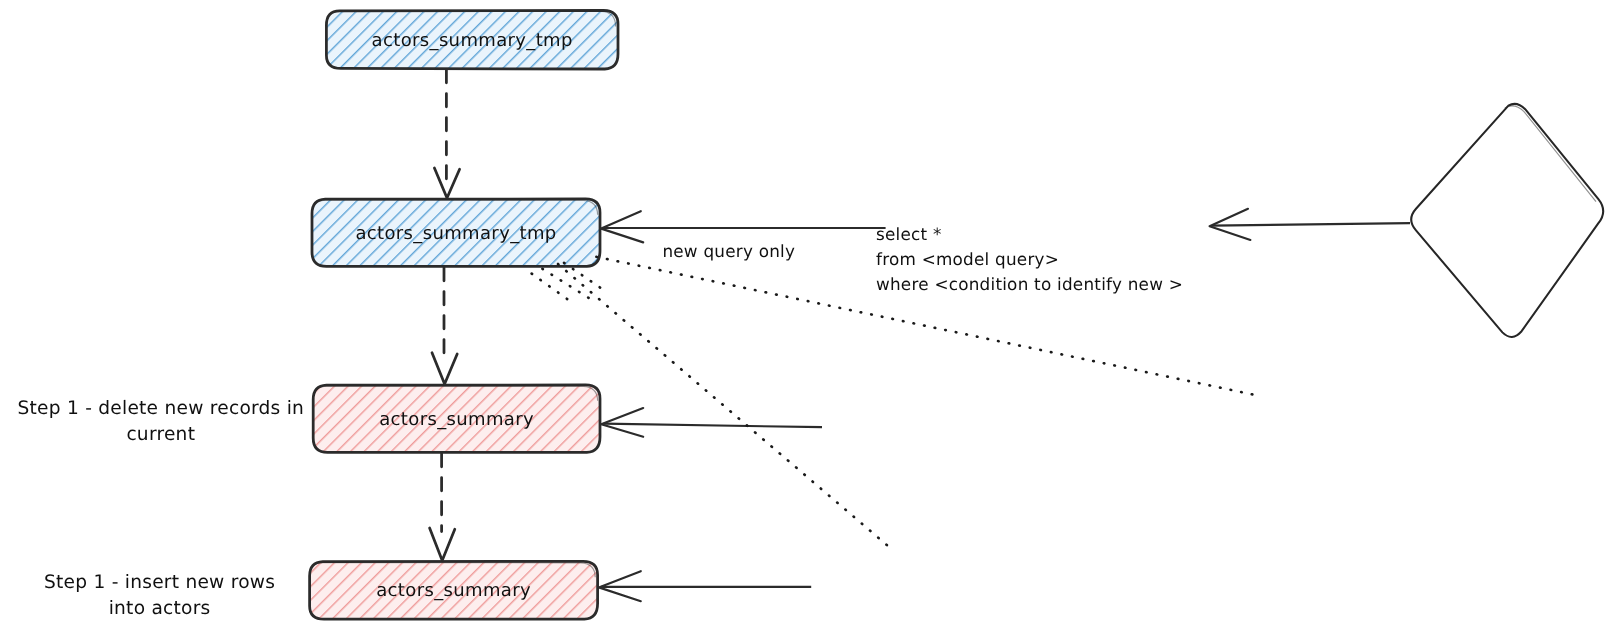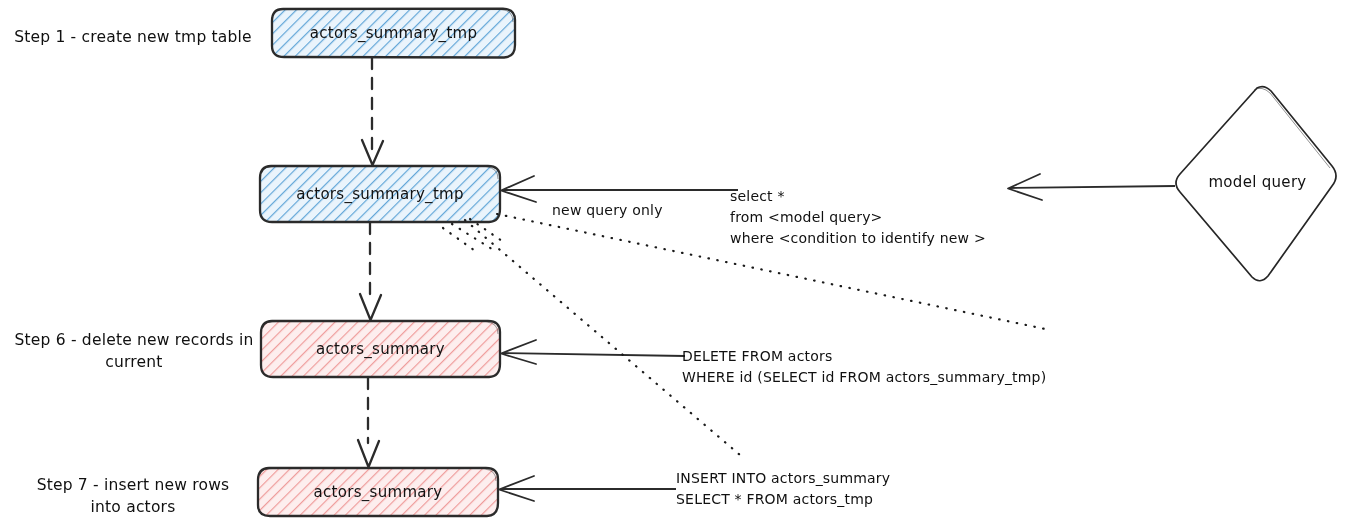--- a/index.html
+++ b/index.html
@@ -134,44 +134,38 @@
 
     <g stroke="#1a1a1a" stroke-width="2.2" stroke-linecap="round" fill="none" stroke-dasharray="0.5 8.5">
       <path d="M497,214 L1050,330"></path>
       <path d="M465,220 L740,455"></path>
       <path d="M470,219 L505,243"></path>
       <path d="M452,224 L495,251"></path>
       <path d="M443,228 L478,253"></path>
     </g>
   </svg>
 
-  <div class="step-label" style="left:8px; top:26px; width:250px;">Step 1 - create new tmp table</div>
 
 
-  <div class="step-label" style="left:10px; top:329px; width:248px;">Step 6 - delete new records in
+  <div class="step-label" style="left:10px; top:329px; width:248px;">Step 1 - delete new records in
 current</div>
 
-  <div class="step-label" style="left:18px; top:474px; width:230px;">Step 7 - insert new rows
+  <div class="step-label" style="left:18px; top:474px; width:230px;">Step 1 - insert new rows
 into actors</div>
 
   <div class="node-label" style="left:272px; top:8px; width:243px; height:49px;">actors_summary_tmp</div>
 
   <div class="node-label" style="left:260px; top:166px; width:240px; height:56px;">actors_summary_tmp</div>
 
   <div class="node-label" style="left:261px; top:321px; width:239px; height:56px;">actors_summary</div>
 
   <div class="node-label" style="left:258px; top:468px; width:240px; height:48px;">actors_summary</div>
 
-  <div class="node-label" style="left:1195px; top:168px; width:125px; height:28px;">model query</div>
 
   <div class="edge-label left" style="left:552px; top:200px; width:130px;">new query only</div>
 
   <div class="edge-label center" style="left:730px; top:166px; width:280px;">select *
 from &lt;model query&gt;
 where &lt;condition to identify new &gt;</div>
 
-  <div class="edge-label center" style="left:682px; top:326px; width:420px;">DELETE FROM actors
-WHERE id (SELECT id FROM actors_summary_tmp)</div>
 
-  <div class="edge-label center" style="left:676px; top:448px; width:268px;">INSERT INTO actors_summary
-SELECT * FROM actors_tmp</div>
 
 </div>
 
 </body></html>

